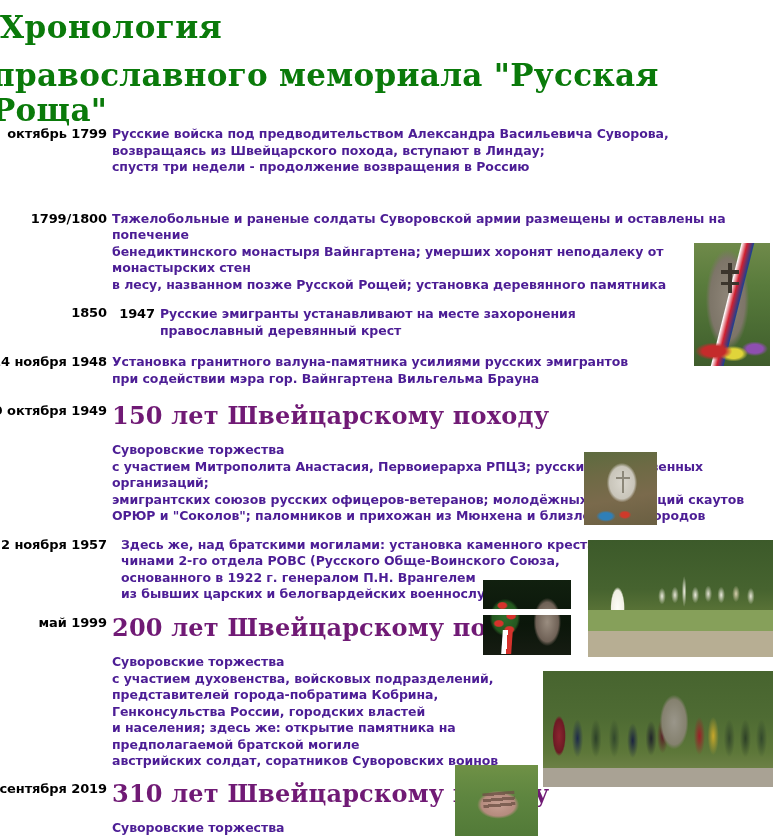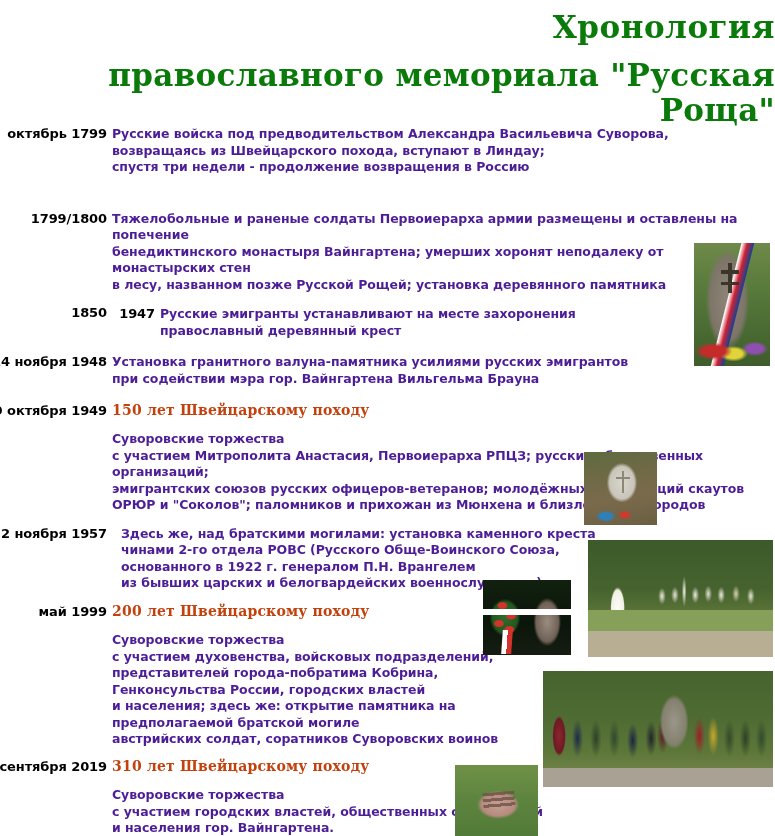--- a/index.html
+++ b/index.html
@@ -15,21 +15,21 @@
     font-family: "DejaVu Sans", "Liberation Sans", sans-serif;
     color: #000000;
   }
 
   
   #title-block {
     position: absolute;
     left: 0;
     top: 0;
     width: 775px;
-    text-align: right;
+    text-align: left;
   }
   .title-line-1 {
     font-family: "DejaVu Serif", "Liberation Serif", serif;
     font-weight: bold;
     font-size: 31px;
     color: #0a7a0a;
     letter-spacing: 0.5px;
     margin-top: 10px;
     line-height: 1.15;
   }
@@ -72,23 +72,23 @@
     font-size: 12.5px;
     font-weight: bold;
     line-height: 1.32;
     color: #4c1d95;
     white-space: pre-line;
     letter-spacing: -0.05px;
   }
   .heading {
     margin-left: 112px;
     font-family: "DejaVu Serif", "Liberation Serif", serif;
-    font-size: 14px;
-    font-weight: bold;
-    color: #c2410c;
+    font-size: 24px;
+    font-weight: bold;
+    color: #701a75;
     letter-spacing: 0.2px;
     line-height: 1.1;
   }
   .heading + .body { margin-top: 13px; }
 
   
   .photo {
     position: absolute;
     background-repeat: no-repeat;
     background-size: cover;
@@ -227,21 +227,21 @@
 
   <div class="row" style="margin-bottom:12px;">
     <div class="date">октябрь 1799</div>
     <div class="body">Русские войска под предводительством Александра Васильевича Суворова,
 возвращаясь из Швейцарского похода, вступают в Линдау;
 спустя три недели -  продолжение возвращения в Россию</div>
   </div>
 
   <div class="row" style="margin-bottom:12px;margin-top:35px;">
     <div class="date">1799/1800</div>
-    <div class="body">Тяжелобольные и раненые солдаты Первоиерарха армии размещены и оставлены на попечение
+    <div class="body">Тяжелобольные и раненые солдаты Суворовской армии размещены и оставлены на попечение
 бенедиктинского монастыря Вайнгартена; умерших хоронят неподалеку от монастырских стен
 в лесу, названном позже Русской Рощей; установка деревянного памятника</div>
   </div>
 
   <div class="row" style="margin-bottom:13px;">
     <div class="date">1850</div>
   </div>
 
   <div class="row" style="margin-bottom:15px;margin-left:48px;">
     <div class="date">1947</div>

